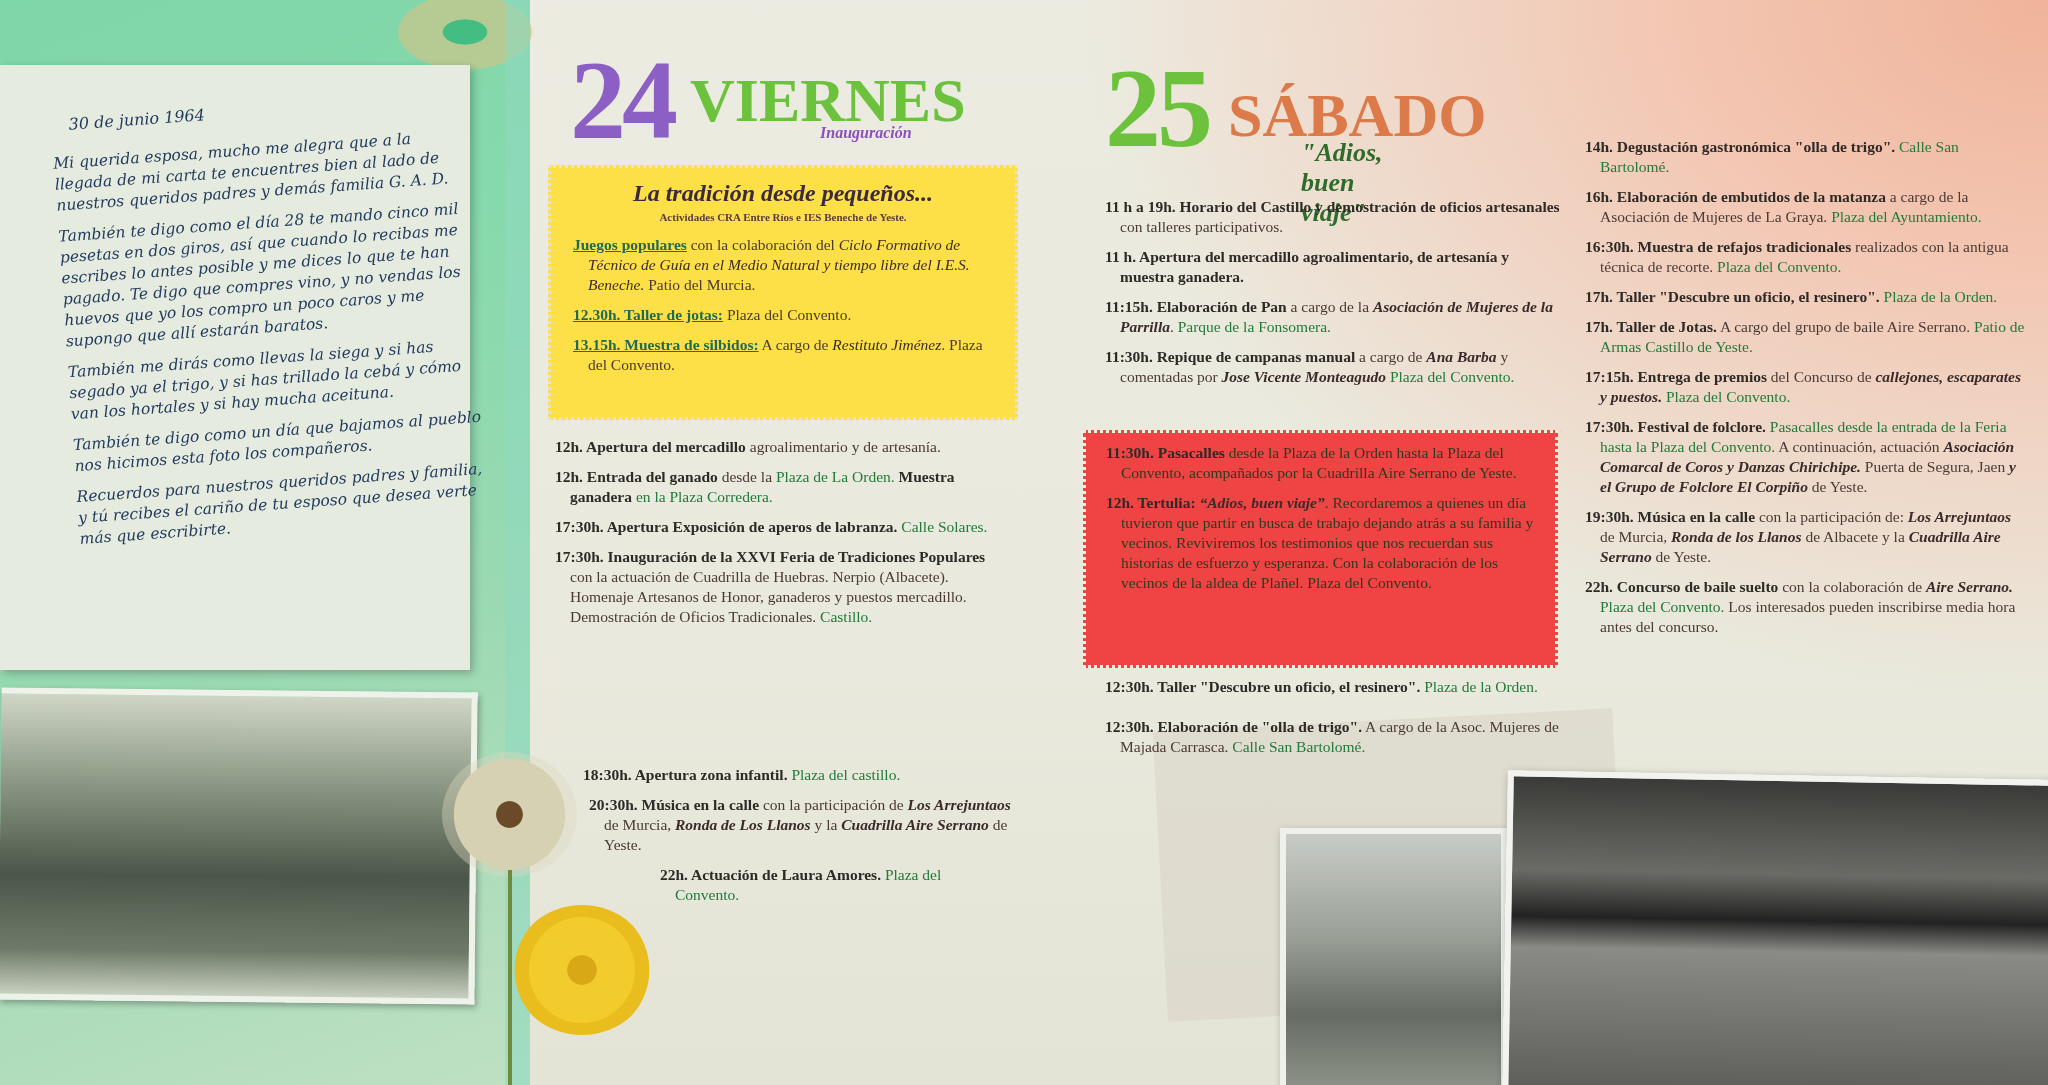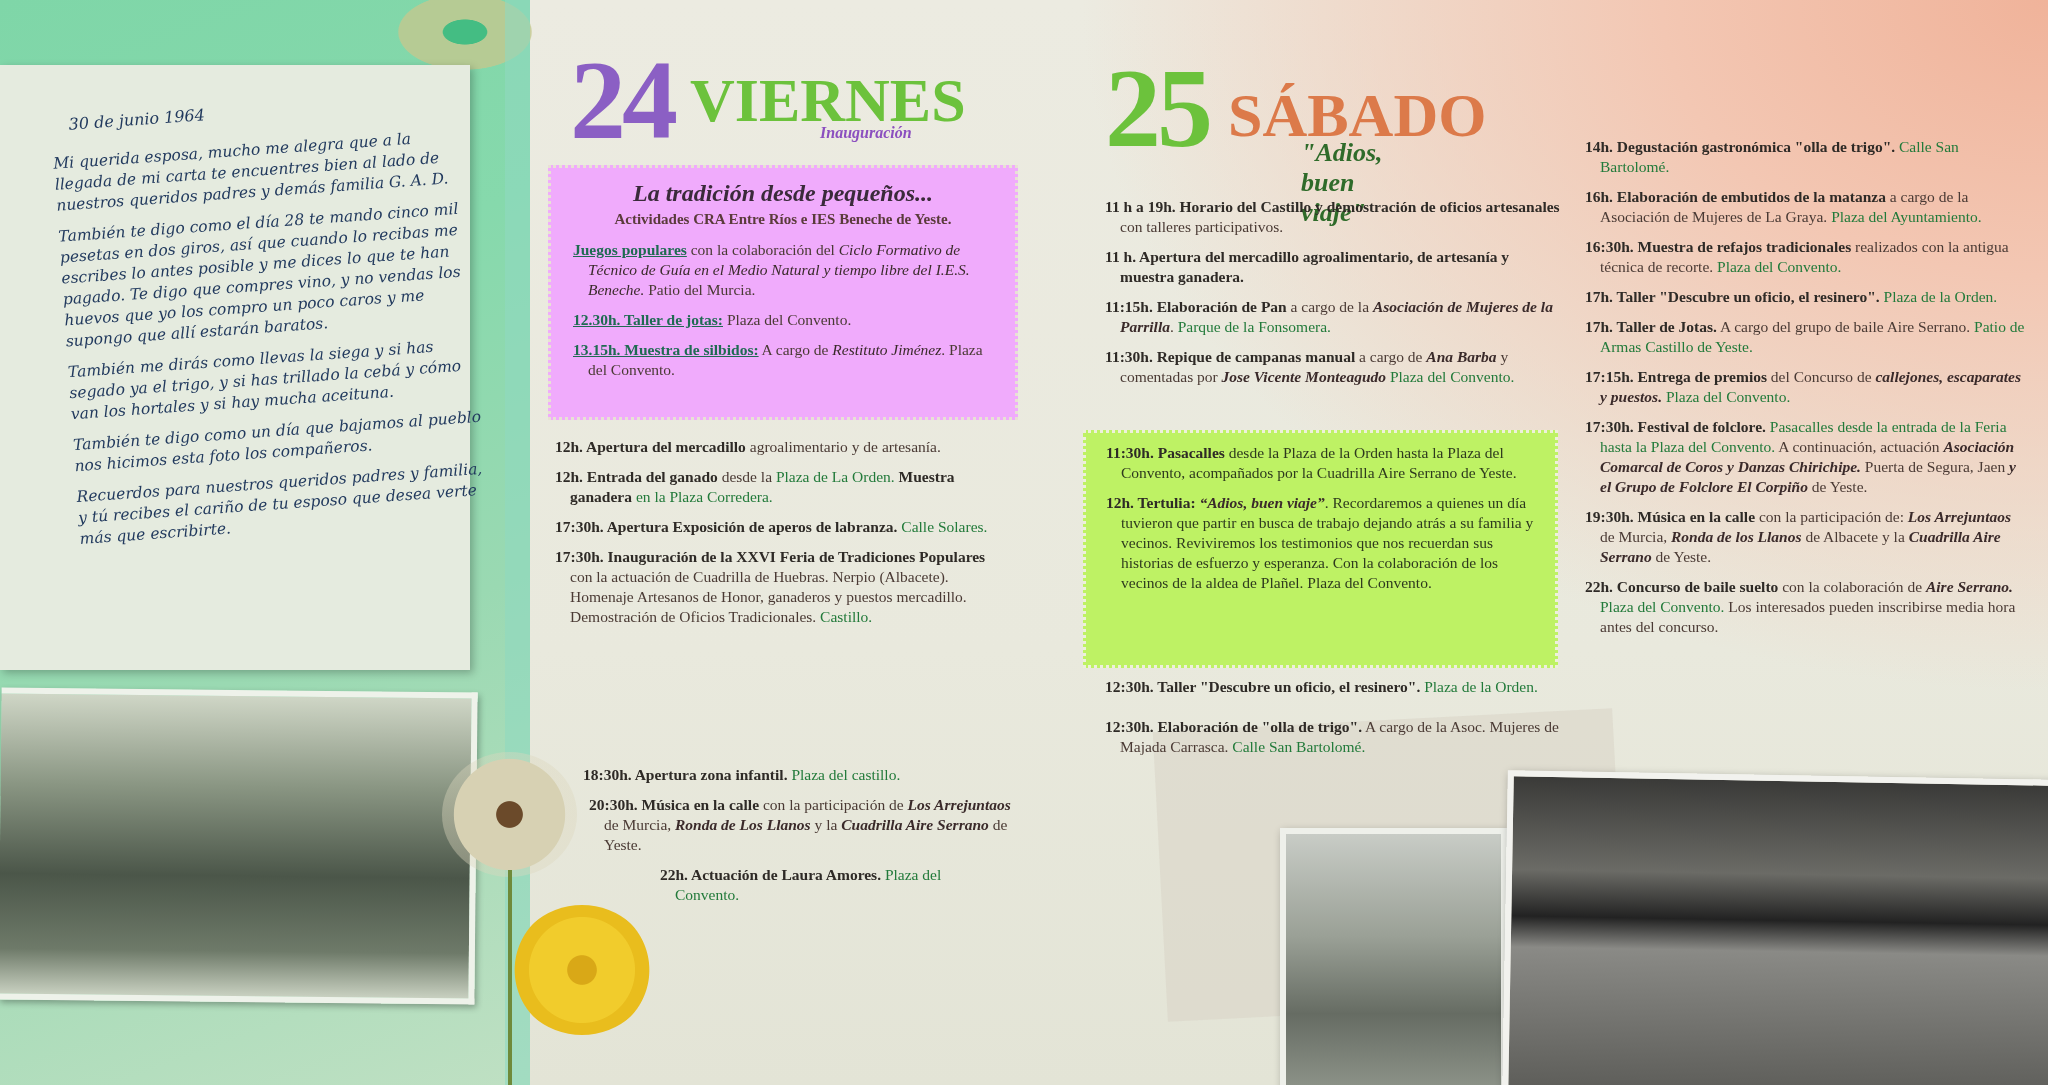--- a/index.html
+++ b/index.html
@@ -31,42 +31,42 @@
   .dandelion-flower{position:absolute;left:512px;top:905px;width:140px;height:130px;border-radius:50%;
     background:radial-gradient(circle,#d9a817 0 15%,#f1cc2c 16% 55%,#e9bd1d 56% 70%,rgba(0,0,0,0) 71%);}
   
   .day24-header{position:absolute;left:570px;top:50px;}
   .bignum{font-family:"Liberation Serif",serif;font-weight:bold;font-size:112px;line-height:100px;letter-spacing:-4px;}
   .day24-header .bignum{color:#8b5fc4;}
   .dayname{position:absolute;font-family:"Liberation Serif",serif;font-weight:bold;font-size:62px;line-height:60px;}
   .day24-header .dayname{left:120px;top:20px;color:#6cc23c;}
   .subtitle{position:absolute;font-family:"Liberation Serif",serif;font-style:italic;font-weight:bold;}
   .day24-header .subtitle{left:250px;top:74px;color:#8b4fbf;font-size:16px;}
-  .purple-box{position:absolute;left:548px;top:165px;width:470px;height:255px;background:#f0abfc;
+  .purple-box{position:absolute;left:548px;top:165px;width:470px;height:255px;background:#fde047;
     border:3px dotted #e8e2d4;box-sizing:border-box;}
   .purple-box .pb-title{text-align:center;font-family:"Liberation Serif",serif;font-style:italic;font-weight:bold;
     font-size:24px;color:#3a2a3a;margin-top:12px;}
-  .purple-box .pb-sub{text-align:center;font-family:"Liberation Serif",serif;font-weight:bold;font-size:15px;color:#5a3a3a;margin-top:4px;}
+  .purple-box .pb-sub{text-align:center;font-family:"Liberation Serif",serif;font-weight:bold;font-size:11px;color:#5a3a3a;margin-top:4px;}
   .purple-box .pb-items{padding:0 16px 0 22px;margin-top:12px;}
   .ev{font-family:"Liberation Serif",serif;font-size:15.5px;line-height:20px;color:#4a3a34;margin:0 0 10px 0;padding-left:15px;text-indent:-15px;}
   .ev .t{font-weight:bold;color:#2e2a26;}
   .ev .tg{font-weight:bold;color:#1f6b52;text-decoration:underline;}
   .ev .loc{color:#227a3a;}
   .ev i{color:#3a2a2a;}
   .ev .bi{font-weight:bold;font-style:italic;color:#3a2a2a;}
   .col{position:absolute;}
   .col24{left:555px;top:437px;width:440px;}
   .col24b{left:555px;top:765px;width:470px;}
   
   .day25-header{position:absolute;left:1105px;top:58px;}
   .day25-header .bignum{color:#6cc23c;}
   .day25-header .dayname{left:123px;top:27px;color:#dc7a4a;}
   .day25-header .subtitle{left:196px;top:80px;color:#2f6b2a;font-size:26px;}
   .col25{left:1105px;top:197px;width:460px;}
-  .green-box{position:absolute;left:1083px;top:430px;width:475px;height:238px;background:#bef264;
+  .green-box{position:absolute;left:1083px;top:430px;width:475px;height:238px;background:#ef4444;
     border:3px dotted #eef0dc;box-sizing:border-box;padding:10px 14px 0 20px;}
   .green-box .ev{color:#2e3a1e;}
   .col25b{left:1105px;top:677px;width:460px;}
   .col25c{left:1585px;top:137px;width:440px;}
   .photo-house{position:absolute;left:1280px;top:828px;width:215px;height:257px;
     background:linear-gradient(180deg,#c8ccc6 0%,#9aa096 40%,#666c63 70%,#8e948a 100%);border:6px solid #eef0ea;box-shadow:2px 3px 8px rgba(0,0,0,.3);}
   .photo-bridge{position:absolute;left:1505px;top:775px;width:540px;height:310px;
     background:linear-gradient(180deg,#3a3a38 0%,#6b6b66 30%,#222 45%,#8a8a86 55%,#5e5e5a 100%);border:6px solid #f2f2ee;box-shadow:2px 3px 8px rgba(0,0,0,.35);transform:rotate(1deg);}
   .paper-scrap{position:absolute;left:1160px;top:720px;width:460px;height:290px;background:#d9d3c6;opacity:.55;transform:rotate(-3deg);}
 </style>

